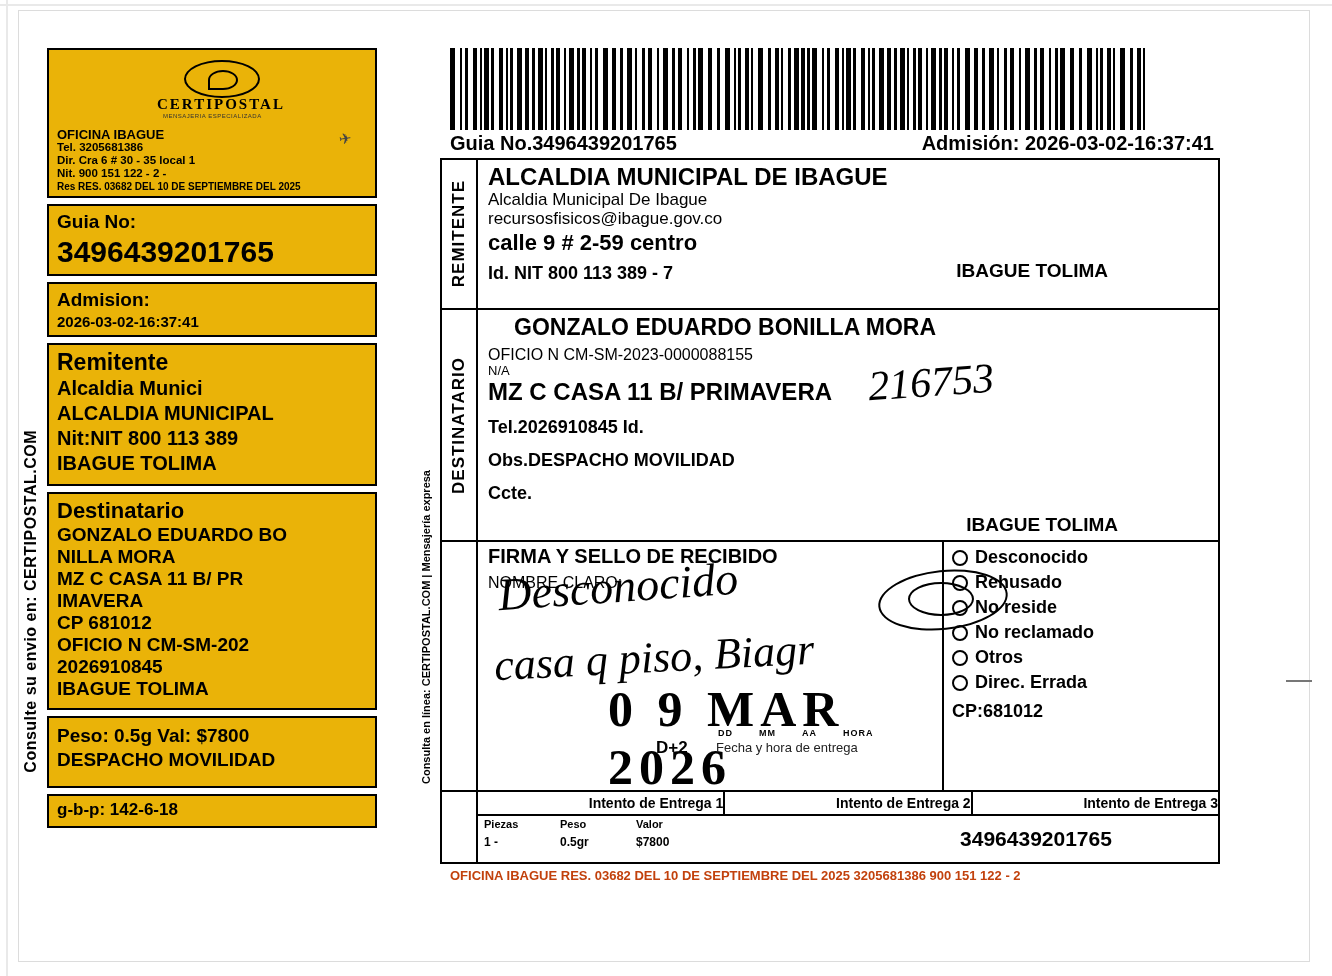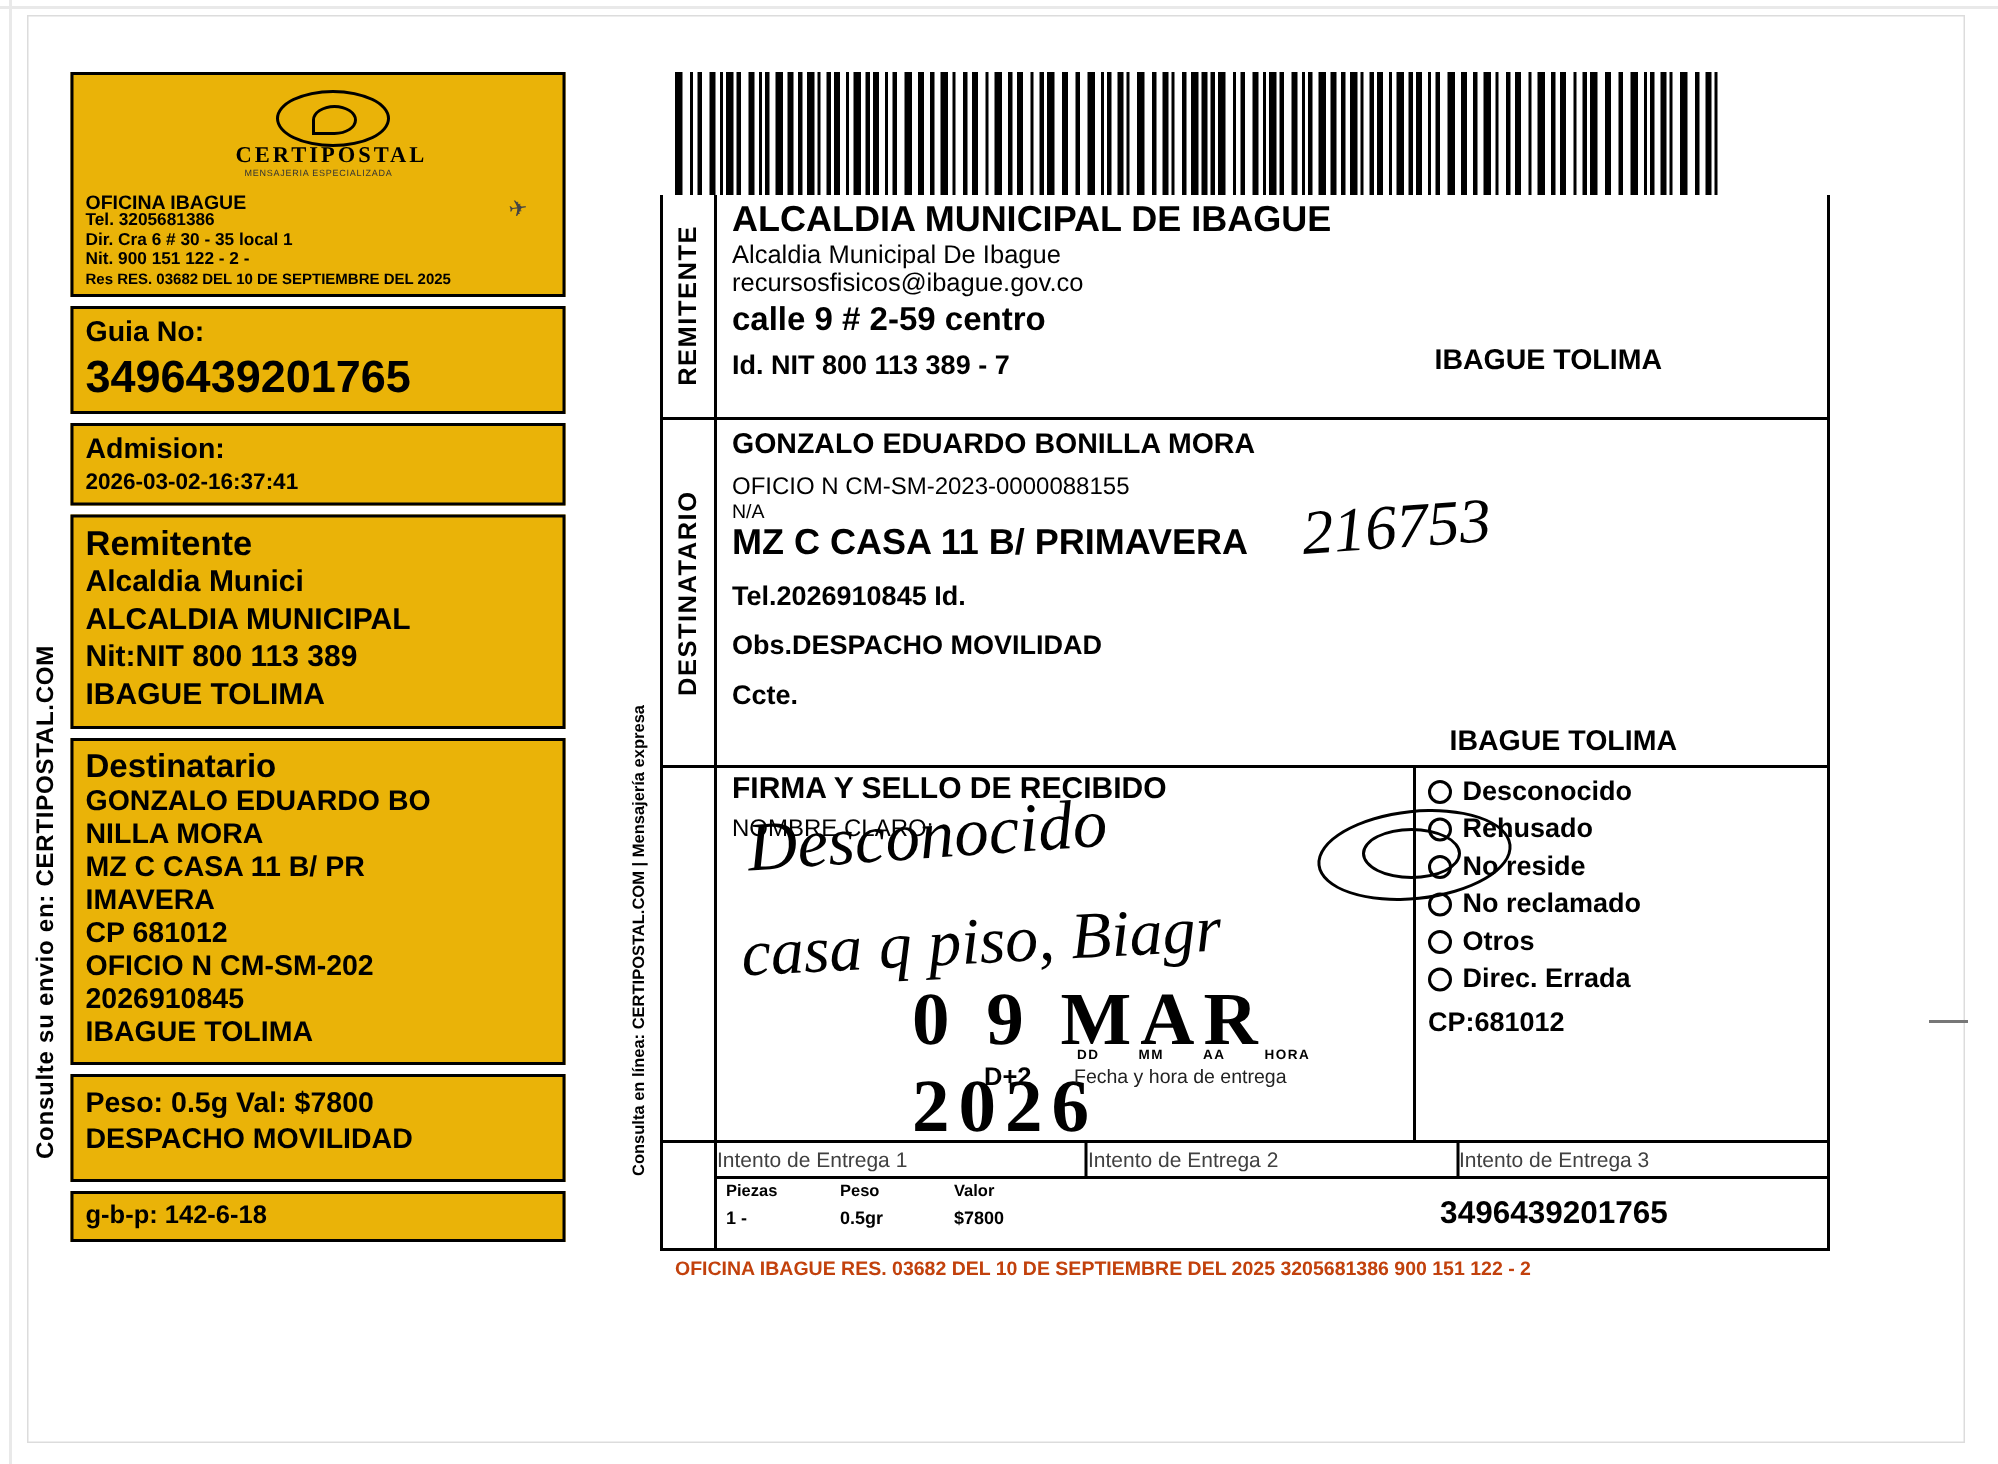--- a/index.html
+++ b/index.html
@@ -59,21 +59,21 @@
   .side-tab{width:34px;border-right:2px solid #000;display:flex;align-items:center;justify-content:center;}
   .side-tab span{writing-mode:vertical-rl;transform:rotate(180deg);font-size:17px;font-weight:bold;letter-spacing:1px;}
   .blk-body{flex:1;padding:4px 10px 6px 10px;position:relative;}
 
   .rem-name{font-size:24px;font-weight:bold;line-height:26px;}
   .rem-sub{font-size:17px;line-height:19px;}
   .rem-addr{font-size:22px;font-weight:bold;line-height:26px;margin-top:2px;}
   .rem-id{font-size:18px;font-weight:bold;margin-top:7px;}
   .city-right{position:absolute;right:110px;bottom:26px;font-size:19px;font-weight:bold;}
 
-  .dest-name{font-size:19px;font-weight:bold;line-height:26px;}
+  .dest-name{font-size:23px;font-weight:bold;line-height:26px;margin-left:26px;}
   .dest-of{font-size:16px;line-height:18px;margin-top:6px;}
   .dest-na{font-size:13px;line-height:13px;}
   .dest-addr{font-size:24px;font-weight:bold;line-height:28px;margin-top:1px;}
   .dest-tel{font-size:18px;font-weight:bold;line-height:23px;margin-top:10px;}
   .dest-city{position:absolute;right:100px;bottom:4px;font-size:19px;font-weight:bold;}
   .hand-num{position:absolute;left:390px;top:48px;font-family:"Liberation Serif",serif;font-size:42px;font-style:italic;transform:rotate(-4deg);}
 
   
   .sig-row{display:flex;border:2px solid #000;border-top:none;box-sizing:border-box;}
   .sig-left{width:34px;border-right:2px solid #000;}
@@ -95,21 +95,21 @@
   .dev-title{font-size:20px;font-weight:bold;}
   .dev-item{font-size:18px;font-weight:bold;line-height:25px;display:flex;align-items:center;}
   .radio{width:12px;height:12px;border:2px solid #000;border-radius:50%;margin-right:7px;display:inline-block;}
   .dev-cp{font-size:18px;font-weight:bold;margin-top:6px;}
 
   
   .att{display:flex;border:2px solid #000;border-top:none;box-sizing:border-box;}
   .att-left{width:34px;border-right:2px solid #000;}
   .att-body{flex:1;}
   .att-hdr{display:flex;border-bottom:2px solid #000;}
-  .att-hdr div{flex:1;text-align:left;font-size:14px;font-weight:normal;padding:3px 0;color:#404040;}
+  .att-hdr div{flex:1;text-align:right;font-size:14px;font-weight:bold;padding:3px 0;color:#000000;}
   .att-hdr div+div{border-left:2px solid #000;}
   .att-row{display:flex;height:46px;}
   .att-row .c{flex:1;display:flex;align-items:center;justify-content:center;font-size:21px;font-weight:bold;}
   .att-row .c+.c{border-left:2px solid #000;}
   .piezas{flex:1;padding:2px 6px;font-size:11px;font-weight:bold;}
   .piezas .hrow{display:flex;}
   .piezas .hrow span{width:76px;}
   .piezas .vrow{display:flex;margin-top:5px;font-size:12px;}
   .piezas .vrow span{width:76px;}
 
@@ -285,20 +285,24 @@
         <i style="left: 646px; width: 2px;"></i>
         <i style="left: 650px; width: 3px;"></i>
         <i style="left: 657px; width: 4px;"></i>
         <i style="left: 663px; width: 2px;"></i>
         <i style="left: 670px; width: 5px;"></i>
         <i style="left: 680px; width: 3px;"></i>
         <i style="left: 687px; width: 4px;"></i>
         <i style="left: 693px; width: 2px;"></i>
       </div>
 
+    <div class="guia-line">
+      <div>Guia No.3496439201765</div>
+      <div>Admisión: 2026-03-02-16:37:41</div>
+    </div>
 
     <div class="blk" style="height:150px;">
       <div class="side-tab">
         <span>REMITENTE</span>
       </div>
       <div class="blk-body">
         <div class="rem-name">ALCALDIA MUNICIPAL DE IBAGUE</div>
         <div class="rem-sub">Alcaldia Municipal De Ibague</div>
         <div class="rem-sub">recursosfisicos@ibague.gov.co</div>
         <div class="rem-addr">calle 9 # 2-59 centro</div>

